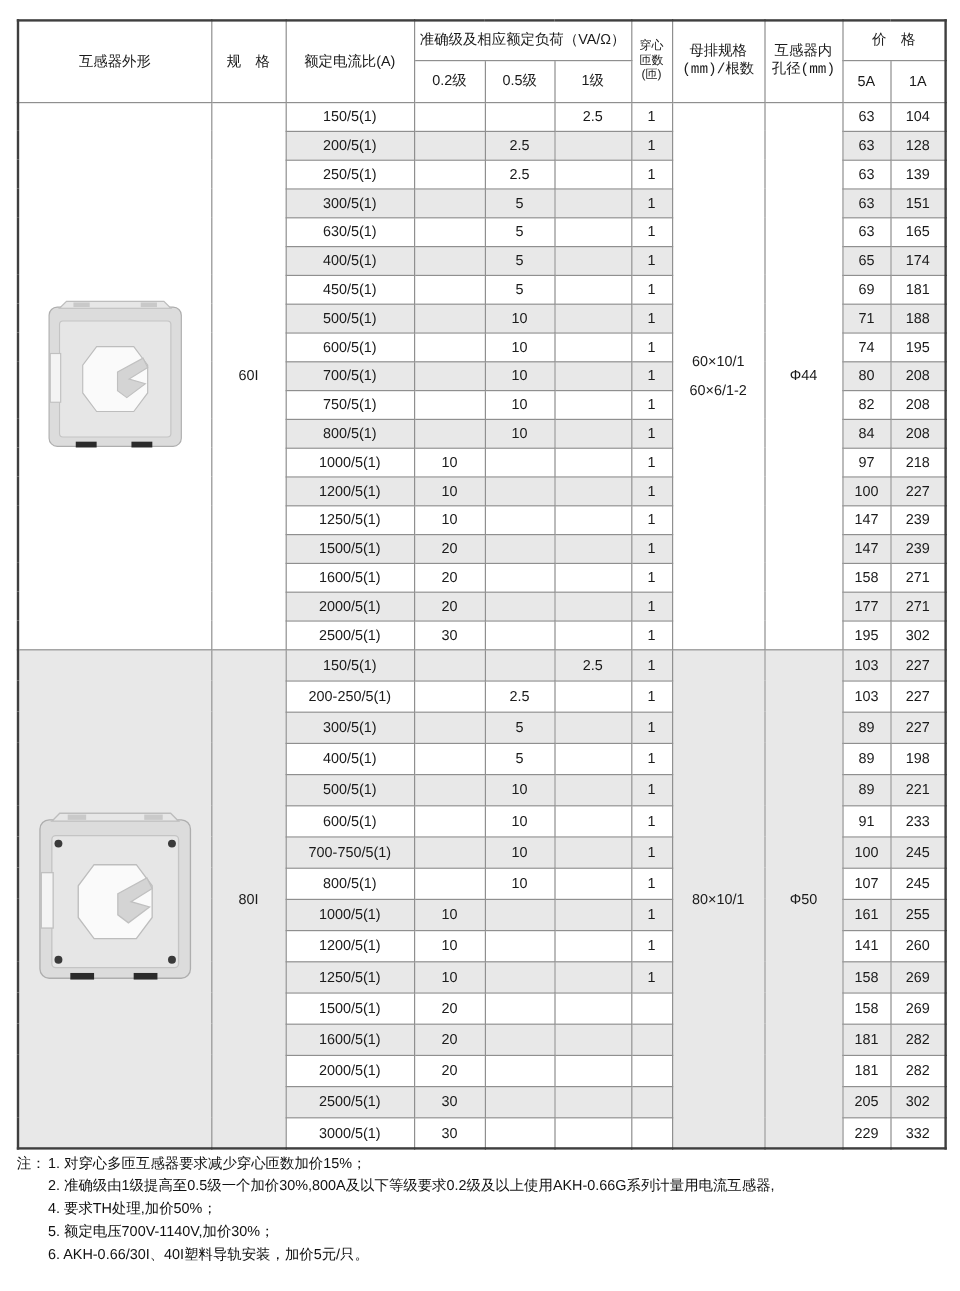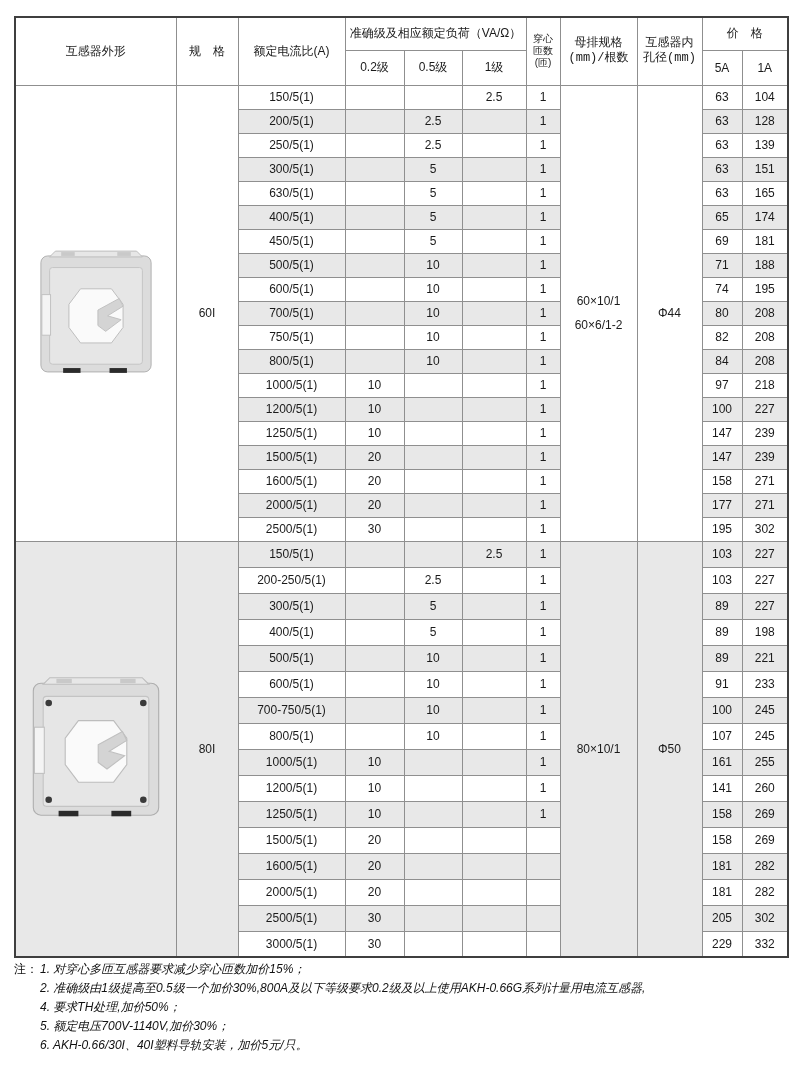--- a/index.html
+++ b/index.html
@@ -29,21 +29,21 @@
   tbody td.merged{background:#ffffff;}
   th .hl{line-height:15px;font-family:Liberation Mono, monospace;}
   th.turns-h div{line-height:12px;font-size:10px;}
   td.busbar-cell div{line-height:24px;}
 
   .notes{
     position:absolute;left:14px;top:960px;width:780px;
     font-size:12px;line-height:19px;color:#111;
   }
   .notes .prefix{position:absolute;left:0;top:0;}
-  .note-line{padding-left:26px;font-style:italic;}
+  .note-line{padding-left:26px;}
   .note-line.cont{padding-left:43px;}
 </style>
 </head>
 <body>
 
 <div class="page">
 
   <table class="spec">
     <colgroup>
       <col style="width:161px">

